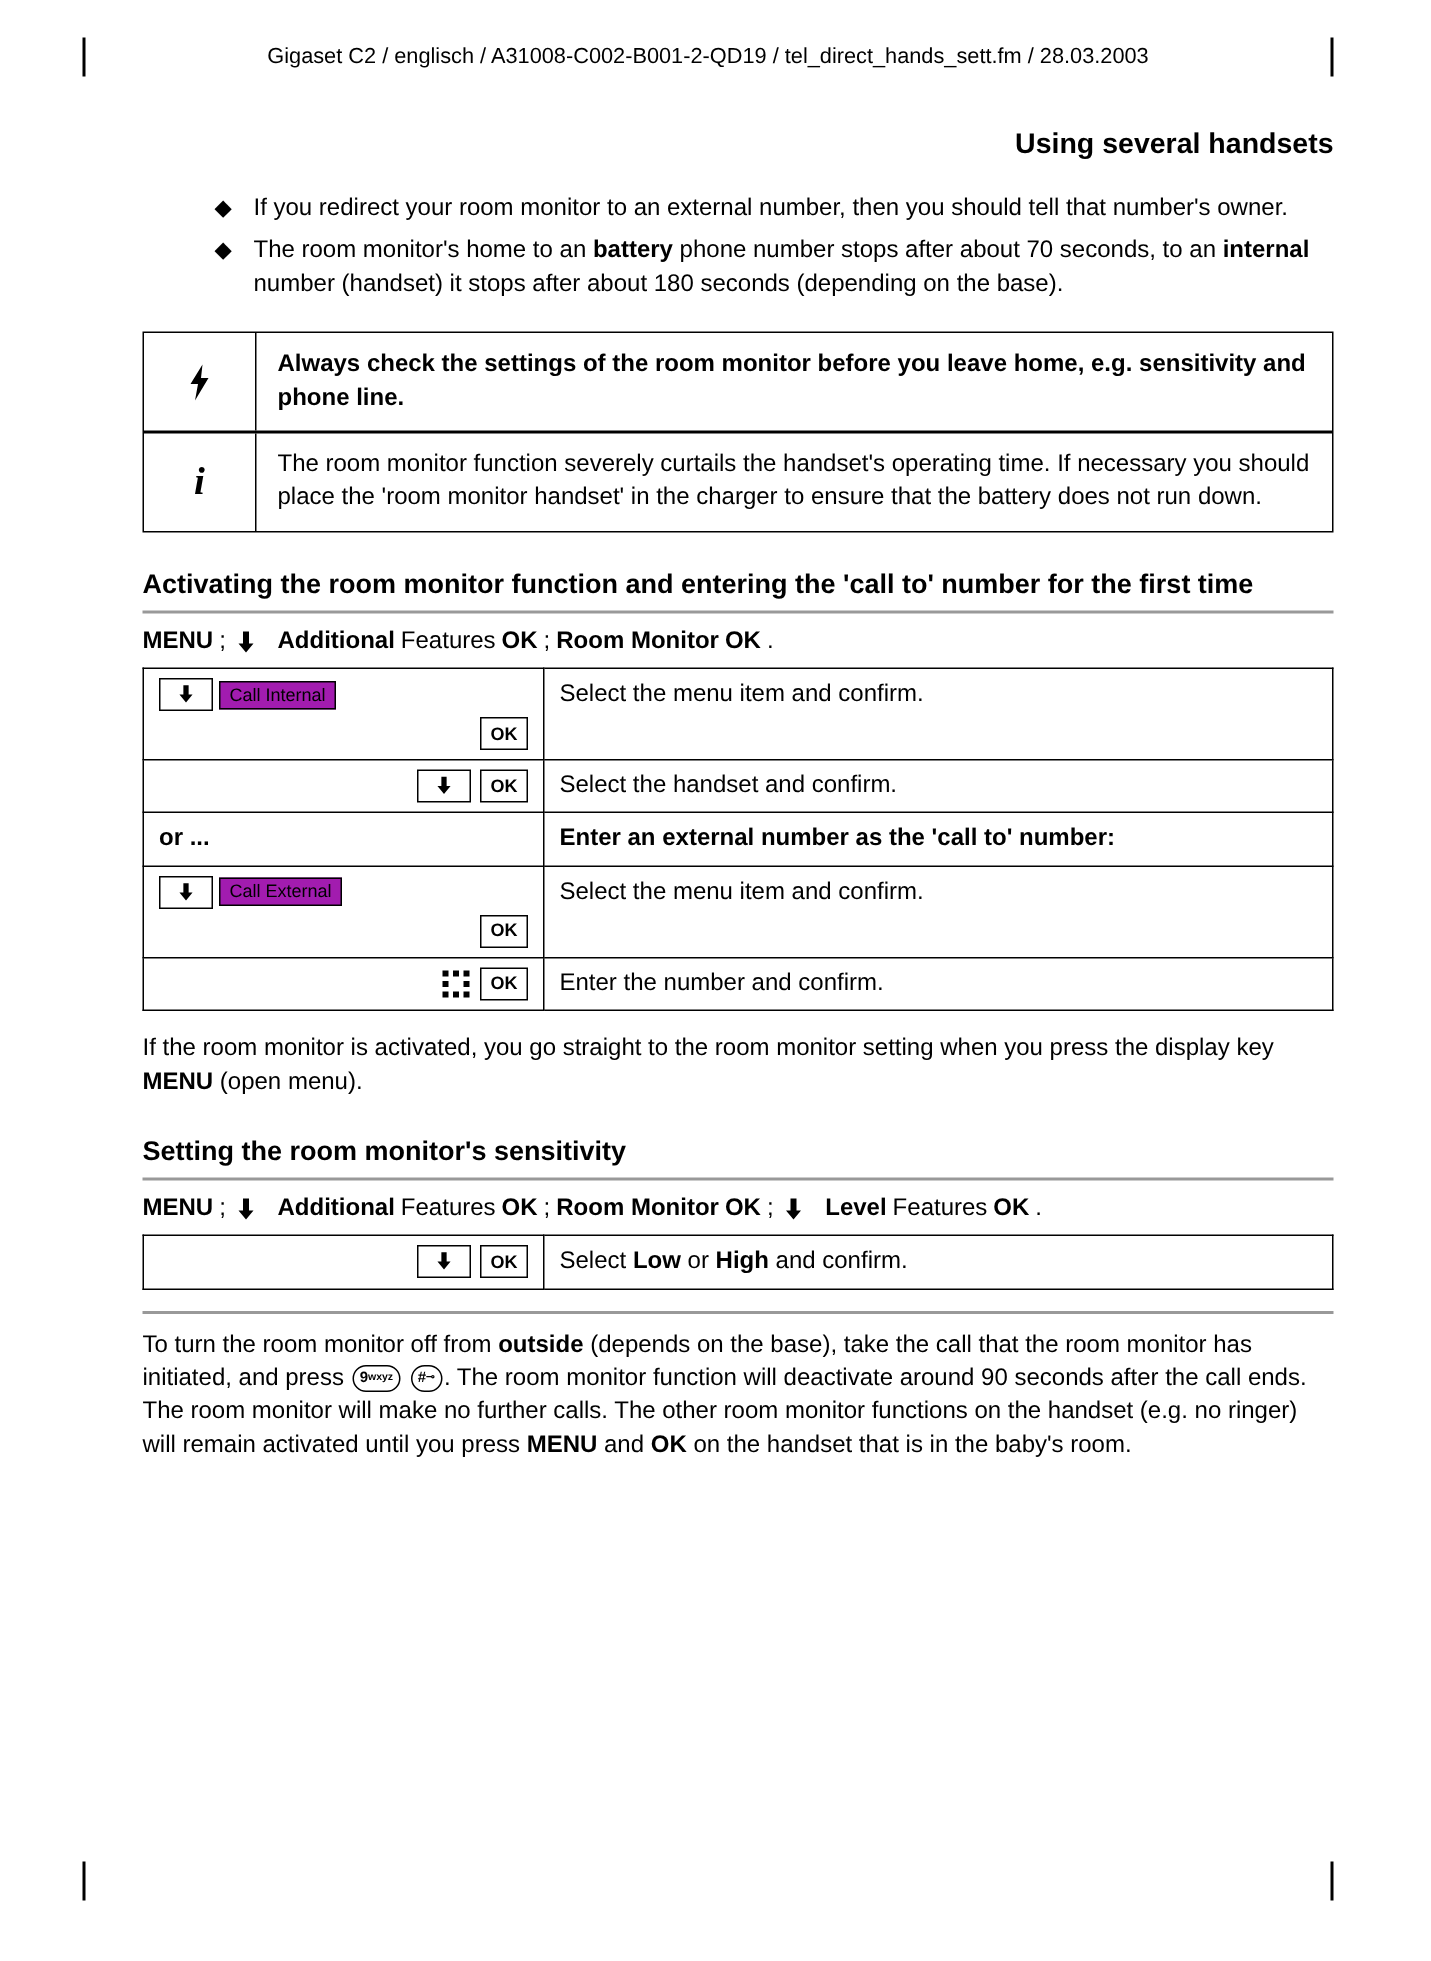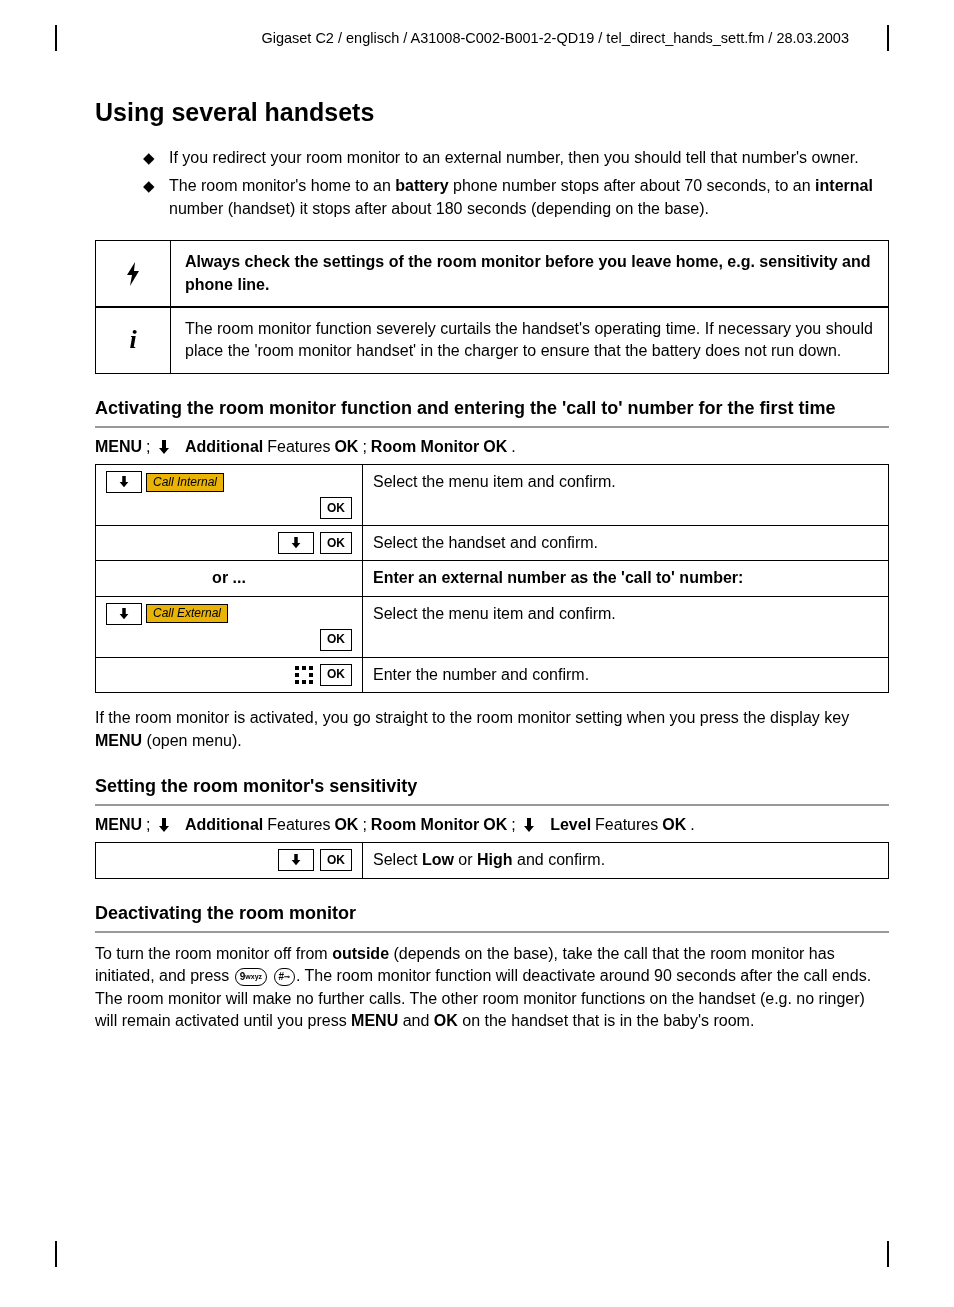--- a/index.html
+++ b/index.html
@@ -21,32 +21,33 @@
     width: 2px;
     height: 26px;
     background: #000;
   }
   .crop-tl { top: 25px; left: 55px; }
   .crop-tr { top: 25px; right: 65px; }
   .crop-bl { bottom: 40px; left: 55px; }
   .crop-br { bottom: 40px; right: 65px; }
   .header-line {
     font-size: 14.5px;
-    text-align: right;
-    margin: 0 40px 52px 40px;
+    text-align: center;
+    margin: 0 40px 40px 40px;
     color: #000;
   }
   .content {
     margin-left: 40px;
     margin-right: 0;
   }
   .h2 {
     font-weight: 700;
-    font-size: 25px;
+    font-size: 19px;
     margin-bottom: 20px;
+    text-align: right;
   }
   .bullet-list {
     margin: 0 0 20px 48px;
   }
   .bullet-item {
     display: flex;
     margin-bottom: 6px;
     line-height: 1.4;
   }
   .bullet-marker {
@@ -131,22 +132,21 @@
   .key-arrow { width: 24px; }
   .key-ok { padding: 0 6px; }
   .menu-label {
     display: inline-flex;
     border: 1px solid #000;
     height: 17px;
     font-size: 12px;
     padding: 0 6px;
     align-items: center;
     vertical-align: middle;
-    background: #eab308;
-    font-style: italic;
+    background: #a21caf;
   }
   .action-row {
     display: flex;
     flex-direction: column;
     align-items: flex-start;
     gap: 4px;
   }
   .action-row-top {
     display: flex;
     gap: 4px;
@@ -282,21 +282,21 @@
               <svg width="12" height="14" viewBox="0 0 12 16">
                     <path d="M4 1 L8 1 L8 8 L11 8 L6 14 L1 8 L4 8 Z" fill="#000"></path>
                   </svg>
             </span>
             <span class="key-box key-ok">OK</span>
           </div>
         </td>
         <td>Select the handset and confirm.</td>
       </tr>
       <tr>
-        <td class="left" style="text-align:center;"><span class="b">or ...</span></td>
+        <td class="left" style="text-align:left;"><span class="b">or ...</span></td>
         <td><span class="b">Enter an external number as the 'call to' number:</span></td>
       </tr>
       <tr>
         <td class="left">
           <div class="action-row">
             <div class="action-row-top">
               <span class="key-box key-arrow">
                 <svg width="12" height="14" viewBox="0 0 12 16">
                       <path d="M4 1 L8 1 L8 8 L11 8 L6 14 L1 8 L4 8 Z" fill="#000"></path>
                     </svg>
@@ -379,21 +379,20 @@
             <span class="key-box key-ok">OK</span>
           </div>
         </td>
         <td>
           <span>Select </span><span class="b">Low</span><span> or </span><span class="b">High</span><span> and confirm.</span>
         </td>
       </tr>
     </tbody>
       </table>
 
-    <div class="h3">Deactivating the room monitor</div>
     <hr class="hr">
 
     <div class="para">
       <span>To turn the room monitor off from </span><span class="b">outside</span><span> (depends on the base), take the call that the room monitor has initiated, and press </span><span class="inline-key">
           <span>9</span>
           <span style="font-size:7px;">wxyz</span>
         </span>
       <span class="inline-key">
           <span>#</span>
           <span style="font-size:7px;">⊸</span>

